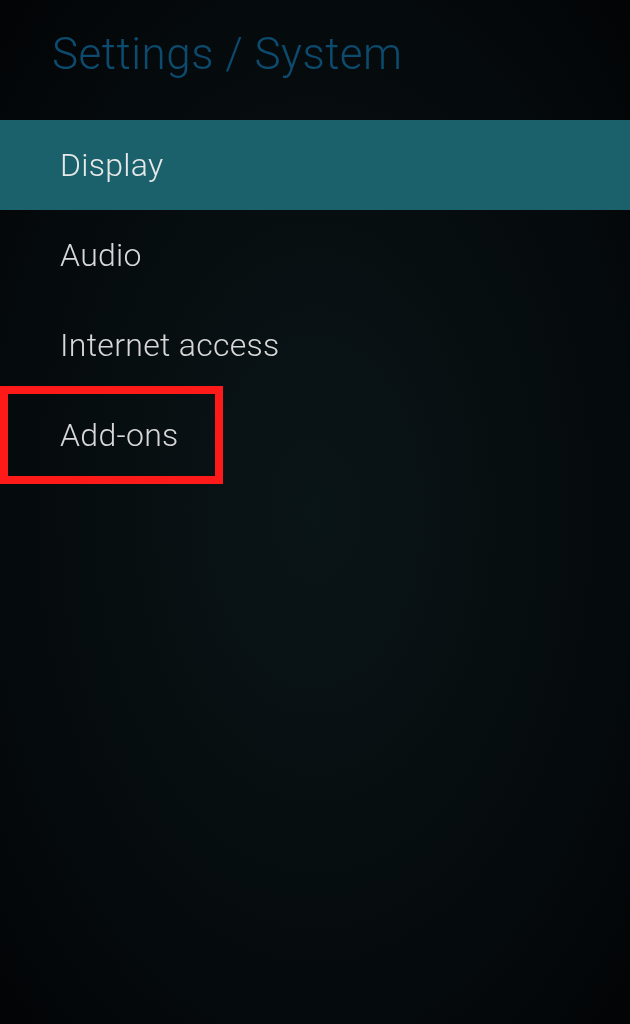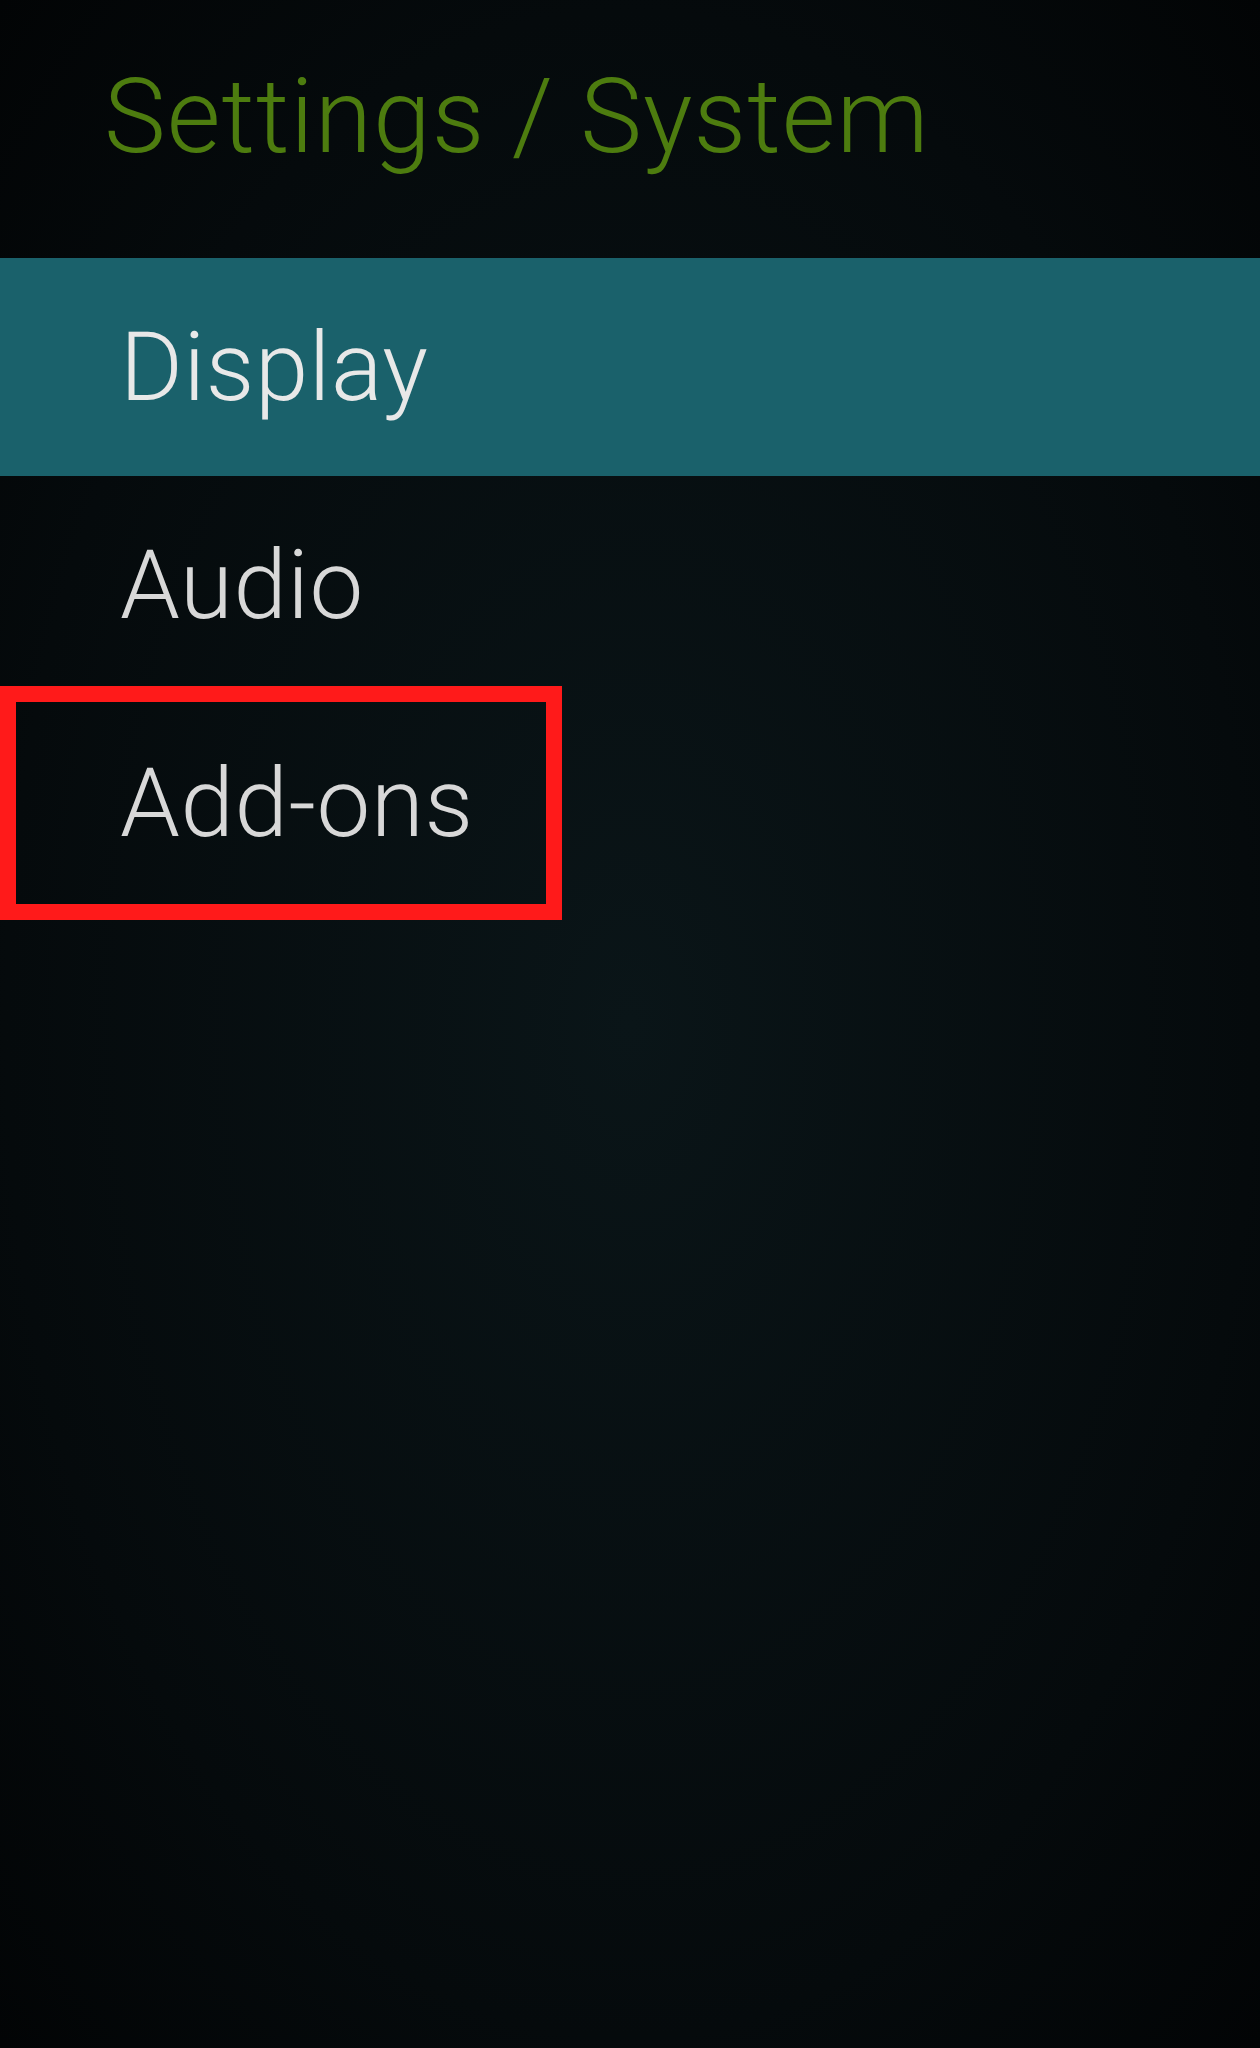--- a/index.html
+++ b/index.html
@@ -10,32 +10,32 @@
     body {
       width: 630px;
       height: 1024px;
       background: radial-gradient(ellipse at center, #0a1518 0%, #050a0c 70%, #020405 100%);
       font-family: -apple-system, BlinkMacSystemFont, "Segoe UI", Roboto, "Helvetica Neue", Arial, sans-serif;
       color: #d8d8d8;
       overflow: hidden;
     }
     .header {
       padding: 28px 0 40px 52px;
-      font-size: 52px;
+      font-size: 44px;
       font-weight: 300;
-      color: #4d7c0f;
+      color: #0c4a6e;
       letter-spacing: 0.5px;
     }
     .menu {
       display: flex;
       flex-direction: column;
     }
     .menu-item {
       padding: 26px 0 26px 60px;
-      font-size: 48px;
+      font-size: 32px;
       font-weight: 300;
       color: #d8d8d8;
       letter-spacing: 0.3px;
       position: relative;
     }
     .menu-item.selected {
       background: #1a616b;
       color: #e8e8e8;
     }
     .menu-item.highlighted {
@@ -53,16 +53,17 @@
     }
   </style>
 </head>
 <body>
 
 <div class="header">Settings / System</div>
 
 <div class="menu">
   <div class="menu-item selected">Display</div>
   <div class="menu-item">Audio</div>
+  <div class="menu-item">Internet access</div>
   <div class="highlight-wrap">
     <div class="menu-item highlighted">Add-ons</div>
   </div>
 </div>
 
 </body></html>

